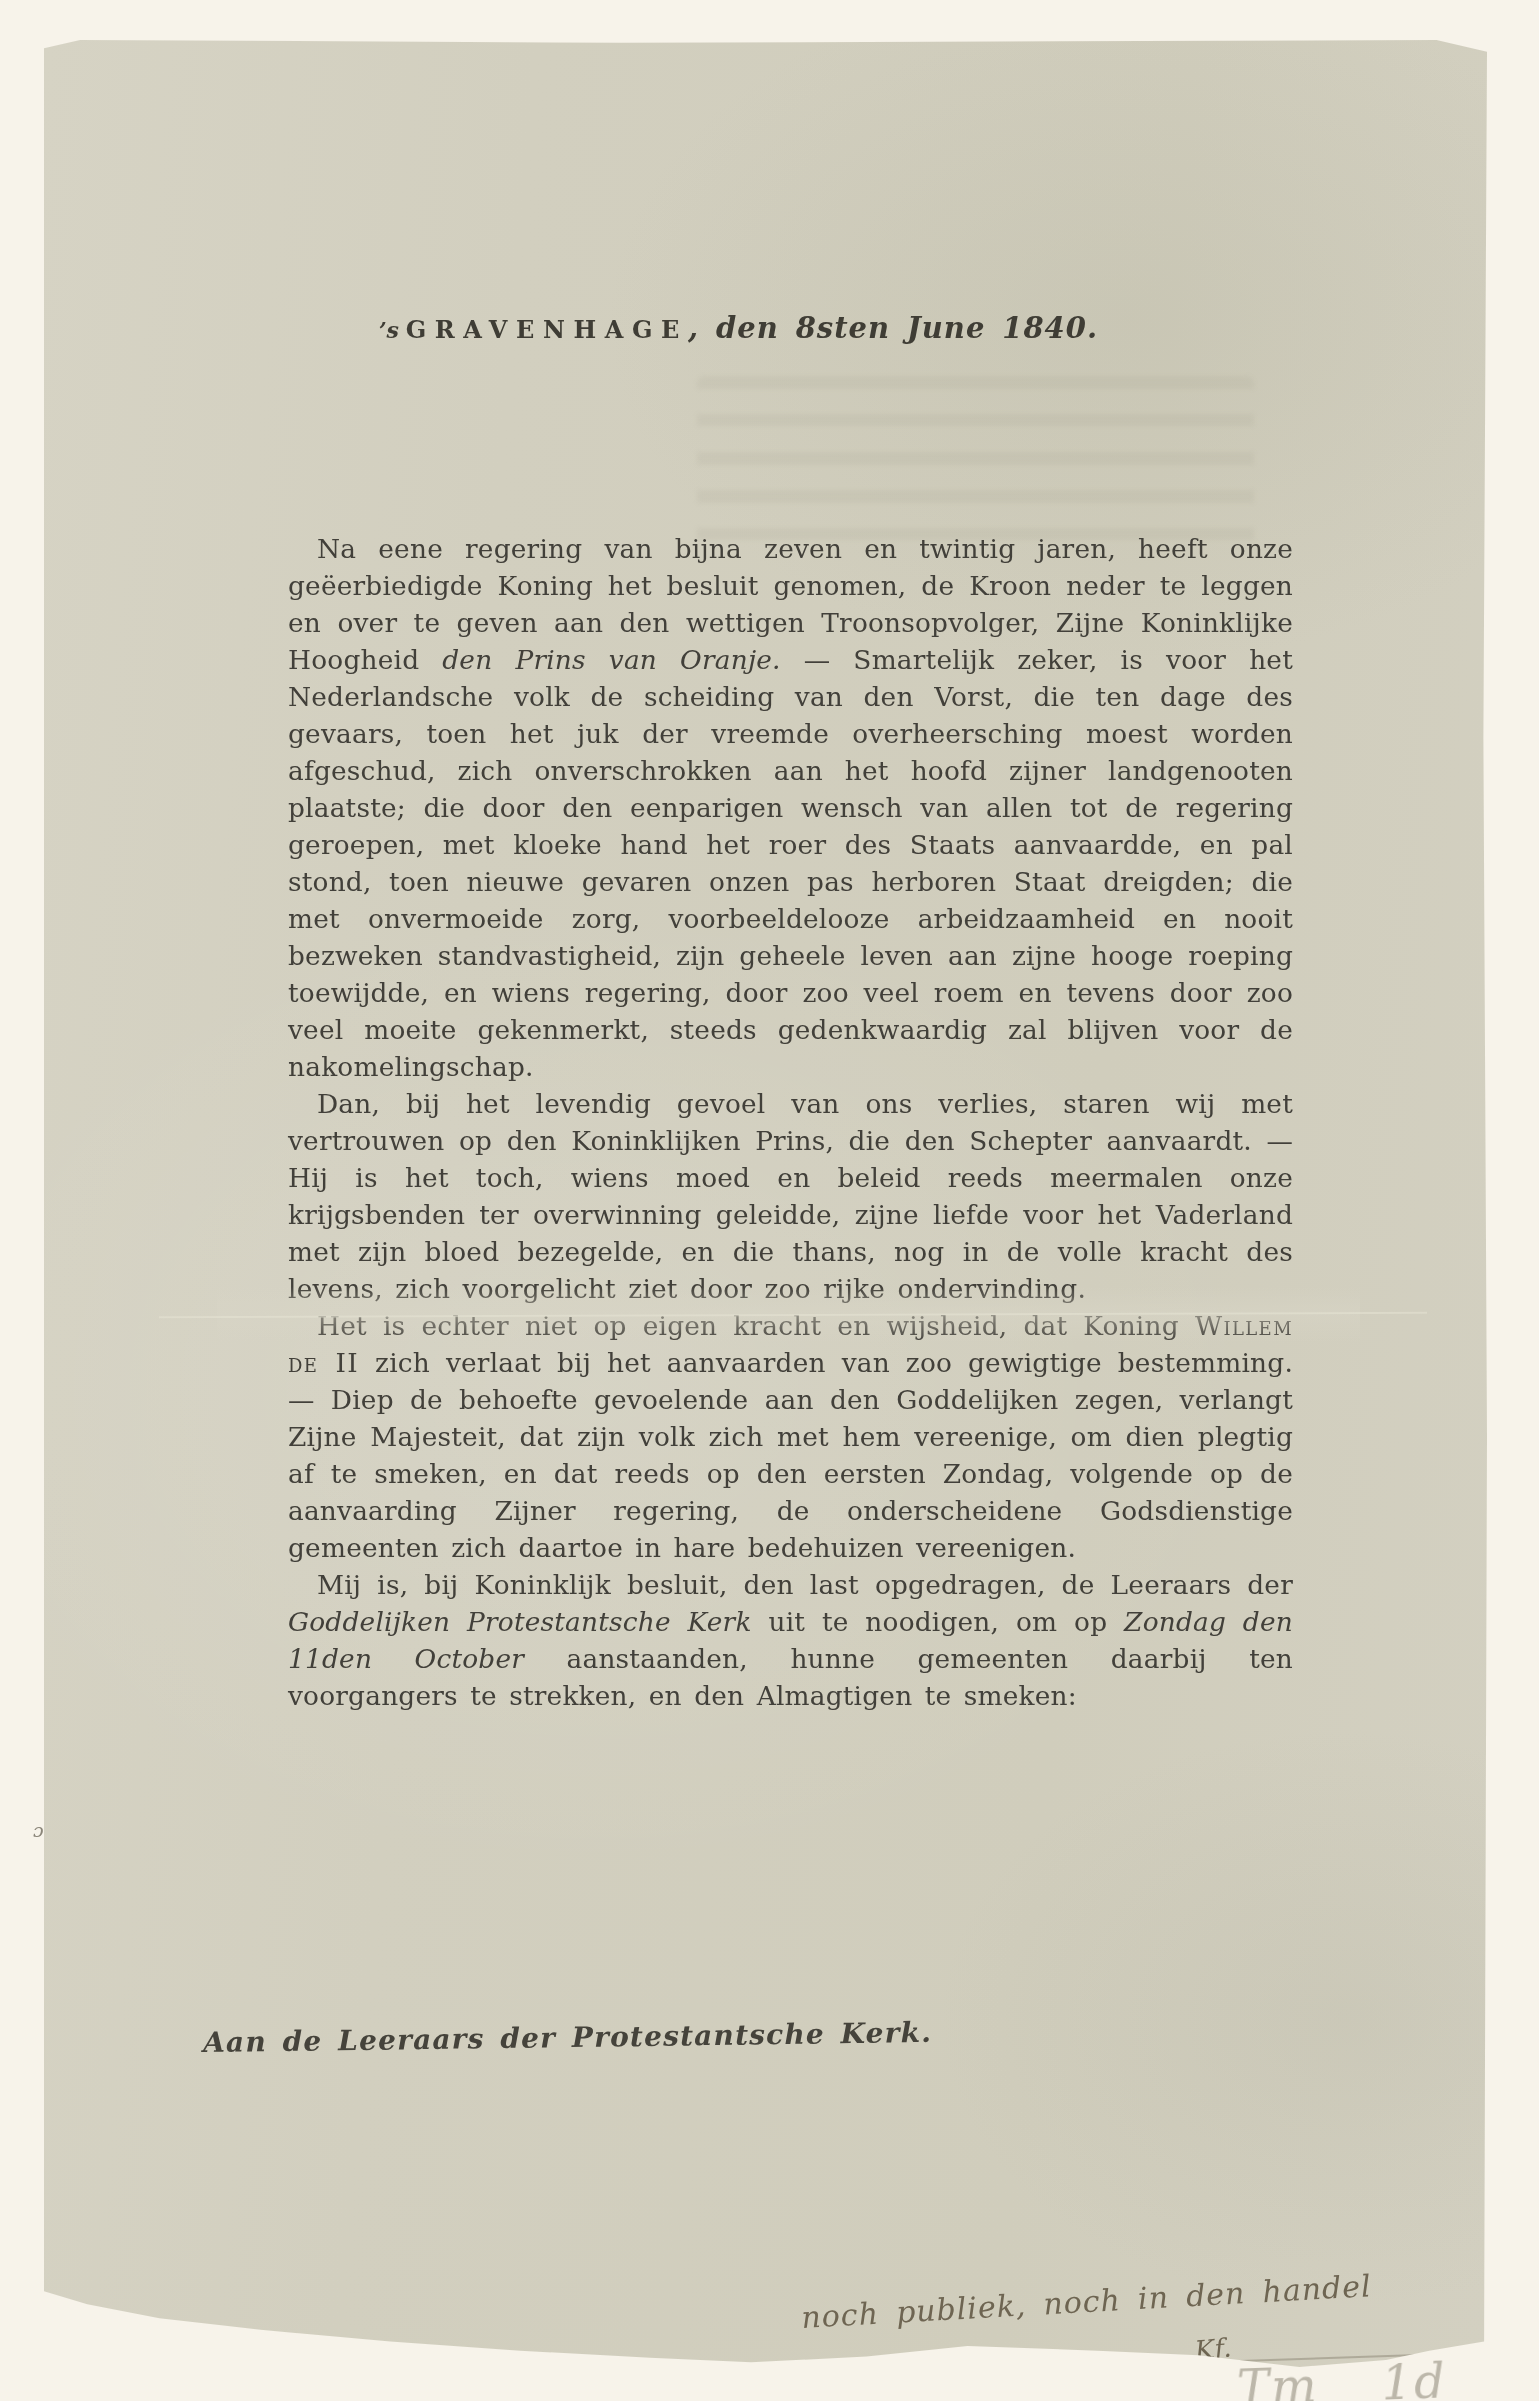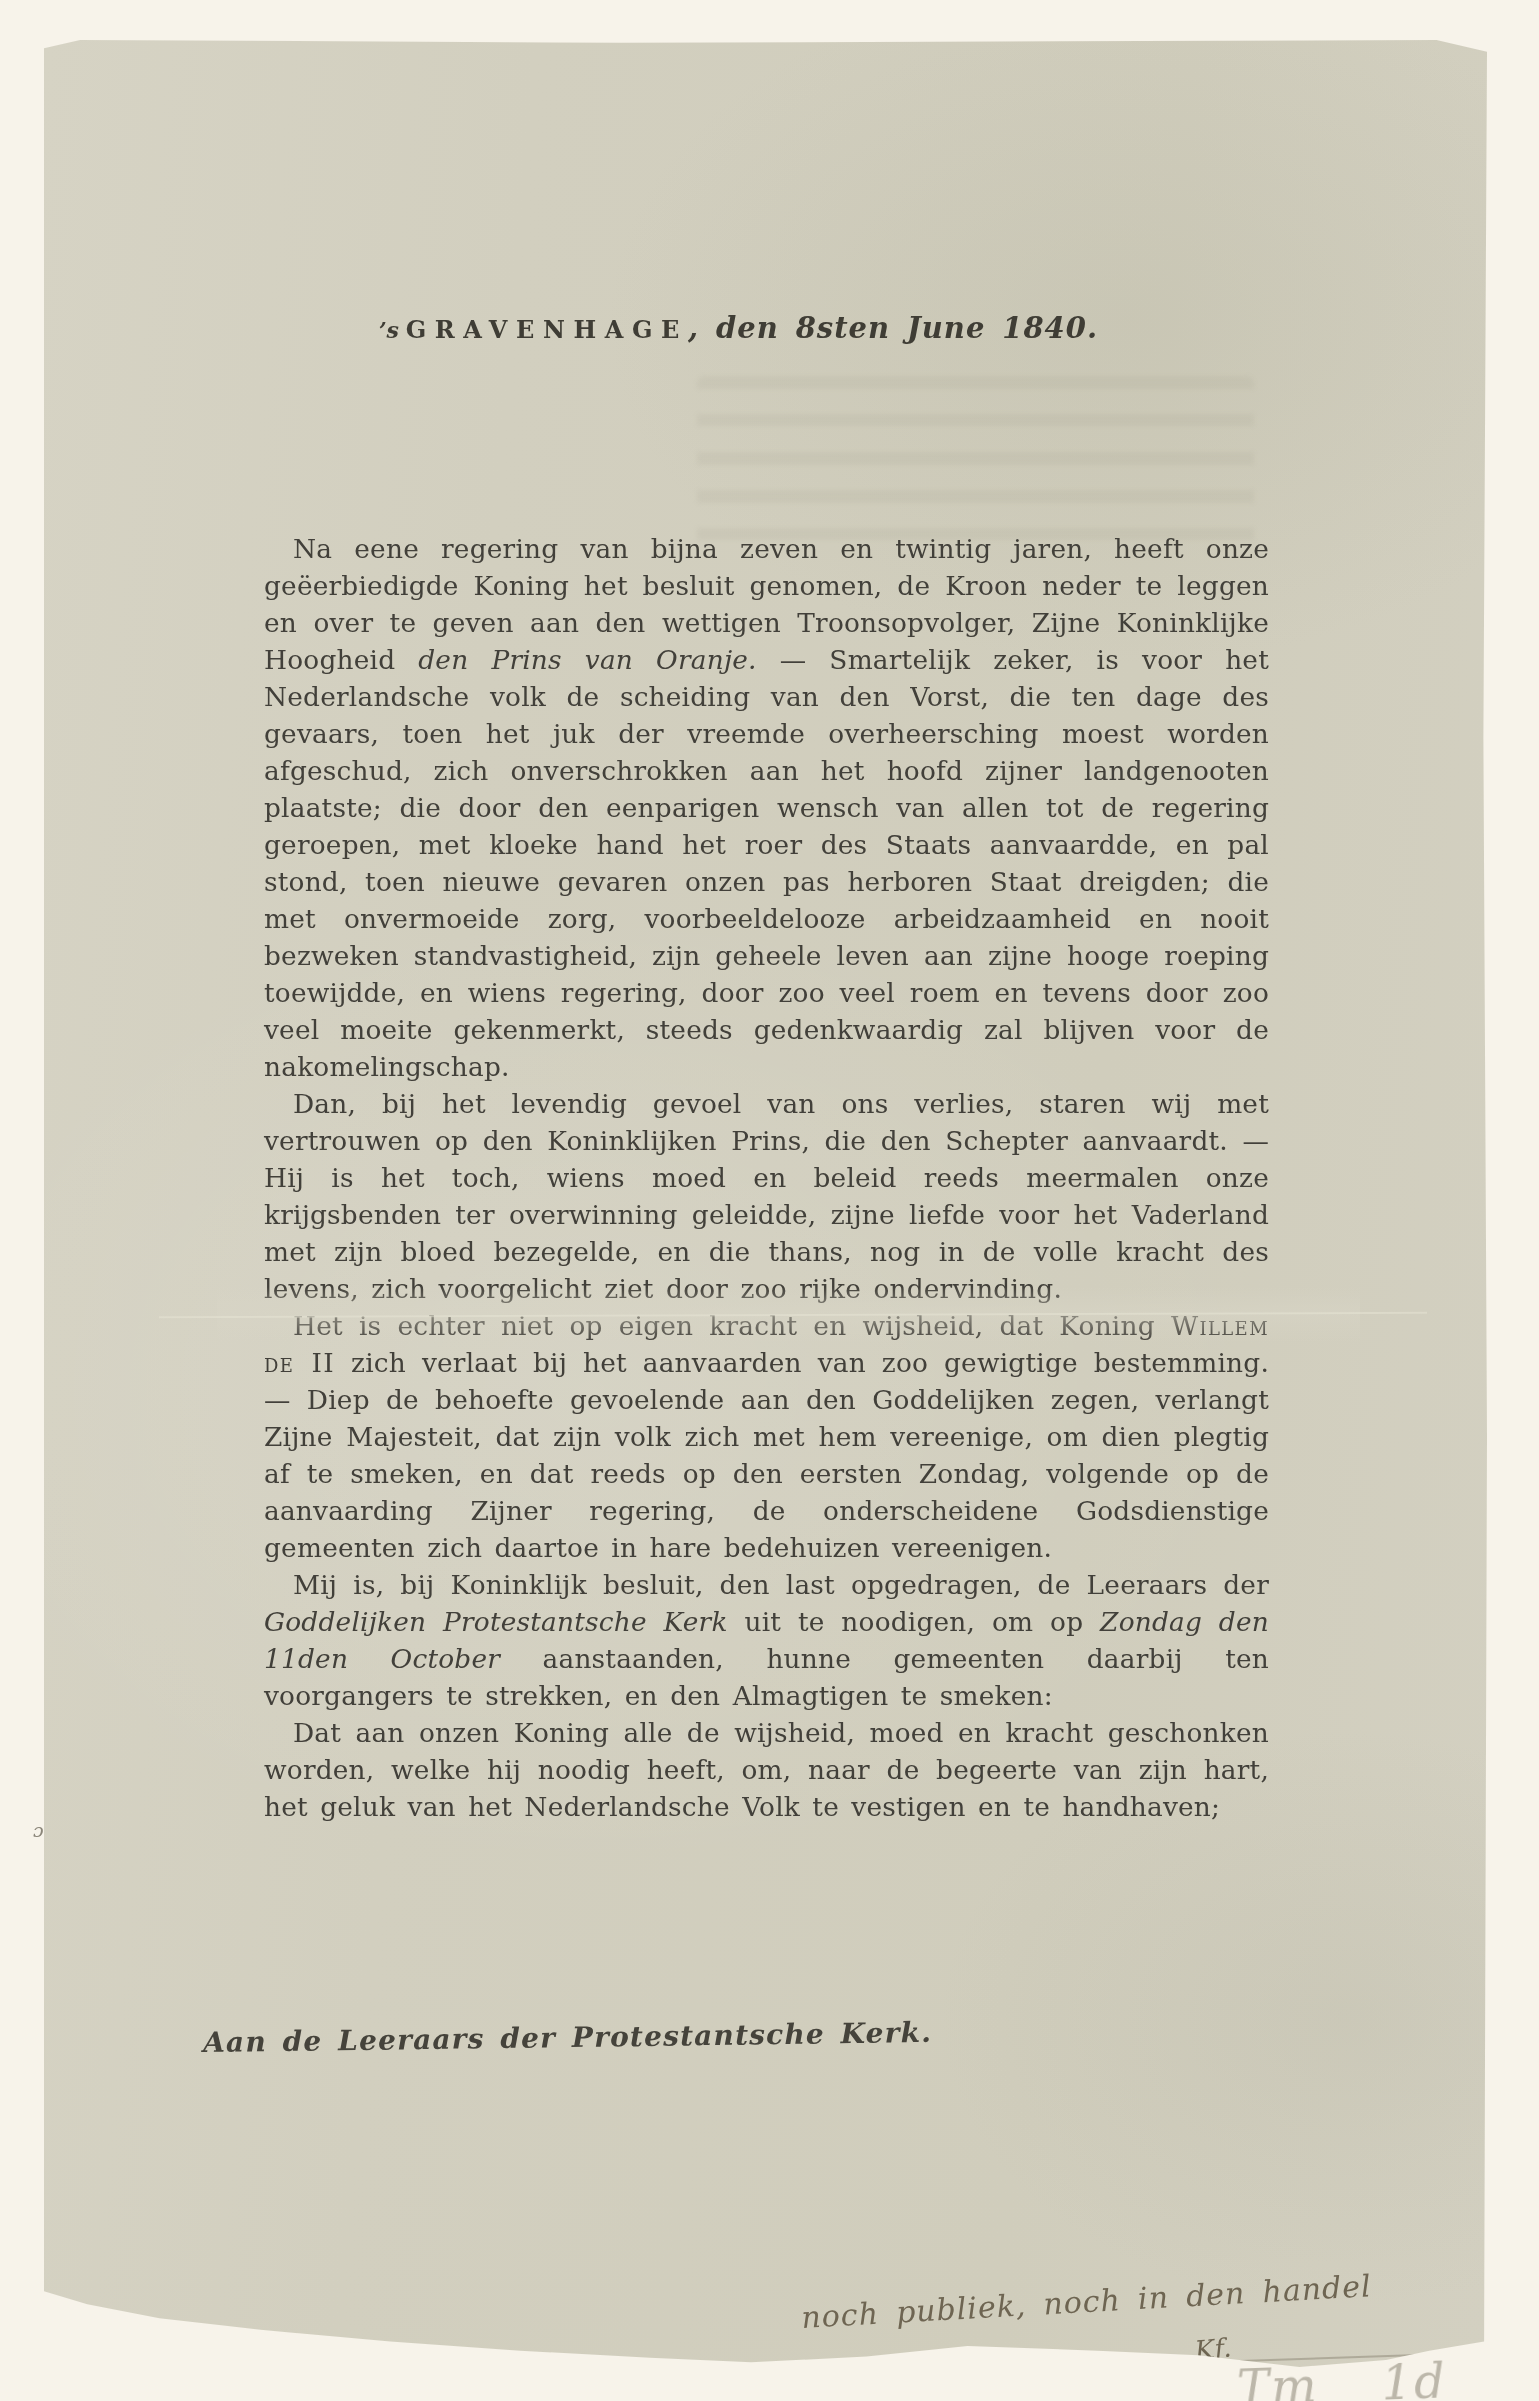--- a/index.html
+++ b/index.html
@@ -38,21 +38,21 @@
   
   .showthrough {
     position:absolute; left:653px; top:336px; width:557px; height:183px;
     background:repeating-linear-gradient(to bottom,
       rgba(128,126,106,0.16) 0 12.5px, rgba(128,126,106,0) 12.5px 38px);
     filter:blur(2.9px); opacity:0.5; border-radius:7.7px;
   }
 
   
   .body-text {
-    position:absolute; left:220px; top:490px; width:1005px;
+    position:absolute; left:244px; top:490px; width:1005px;
     font-size:26.4px; line-height:37px; color:#42403a;
     text-align:justify; word-spacing:3.8px; letter-spacing:0.2px;
   }
   .body-text p { margin:0; text-indent:29px; }
   .seg-i  { font-style:italic; }
   .seg-sc { font-variant:small-caps; letter-spacing:1.4px; }
 
   
   .fade-band {
     position:absolute; left:173px; top:1247px; width:1143px; height:56px;
@@ -108,21 +108,20 @@
 
   <div class="dateline"><span class="dl-pre">’s</span><span class="dl-caps">Gravenhage</span><span class="dl-date">, den 8sten June 1840.</span></div>
 
   <div class="showthrough"></div>
 
   <div class="body-text">
     <p><span>Na eene regering van bijna zeven en twintig jaren, heeft onze geëerbiedigde Koning het besluit genomen, de Kroon neder te leggen en over te geven aan den wettigen Troonsopvolger, Zijne Koninklijke Hoogheid </span><span class="seg-i">den Prins van Oranje.</span><span> — Smartelijk zeker, is voor het Nederlandsche volk de scheiding van den Vorst, die ten dage des gevaars, toen het juk der vreemde overheersching moest worden afgeschud, zich onverschrokken aan het hoofd zijner landgenooten plaatste; die door den eenparigen wensch van allen tot de regering geroepen, met kloeke hand het roer des Staats aanvaardde, en pal stond, toen nieuwe gevaren onzen pas herboren Staat dreigden; die met onvermoeide zorg, voorbeeldelooze arbeidzaamheid en nooit bezweken standvastigheid, zijn geheele leven aan zijne hooge roeping toewijdde, en wiens regering, door zoo veel roem en tevens door zoo veel moeite gekenmerkt, steeds gedenkwaardig zal blijven voor de nakomelingschap.</span></p>
     <p><span>Dan, bij het levendig gevoel van ons verlies, staren wij met vertrouwen op den Koninklijken Prins, die den Schepter aanvaardt. — Hij is het toch, wiens moed en beleid reeds meermalen onze krijgsbenden ter overwinning geleidde, zijne liefde voor het Vaderland met zijn bloed bezegelde, en die thans, nog in de volle kracht des levens, zich voorgelicht ziet door zoo rijke ondervinding.</span></p>
     <p><span>Het is echter niet op eigen kracht en wijsheid, dat Koning </span><span class="seg-sc">Willem de II</span><span> zich verlaat bij het aanvaarden van zoo gewigtige bestemming. — Diep de behoefte gevoelende aan den Goddelijken zegen, verlangt Zijne Majesteit, dat zijn volk zich met hem vereenige, om dien plegtig af te smeken, en dat reeds op den eersten Zondag, volgende op de aanvaarding Zijner regering, de onderscheidene Godsdienstige gemeenten zich daartoe in hare bedehuizen vereenigen.</span></p>
     <p><span>Mij is, bij Koninklijk besluit, den last opgedragen, de Leeraars der </span><span class="seg-i">Goddelijken Protestantsche Kerk</span><span> uit te noodigen, om op </span><span class="seg-i">Zondag den 11den October</span><span> aanstaanden, hunne gemeenten daarbij ten voorgangers te strekken, en den Almagtigen te smeken:</span></p>
-    <p><span>Dat aan onzen Koning alle de wijsheid, moed en kracht geschonken worden, welke hij noodig heeft, om, naar de begeerte van zijn hart, het geluk van het Nederlandsche Volk te vestigen en te handhaven;</span></p>
   </div>
 
   <div class="fade-band"></div>
   <div class="crease-line"></div>
 
   <div class="salutation">Aan de Leeraars der Protestantsche Kerk.</div>
 
   <div class="hand-note">noch publiek, noch in den handel</div>
   <div class="hand-initials">Kf.</div>
   <div class="hand-underline"></div>

